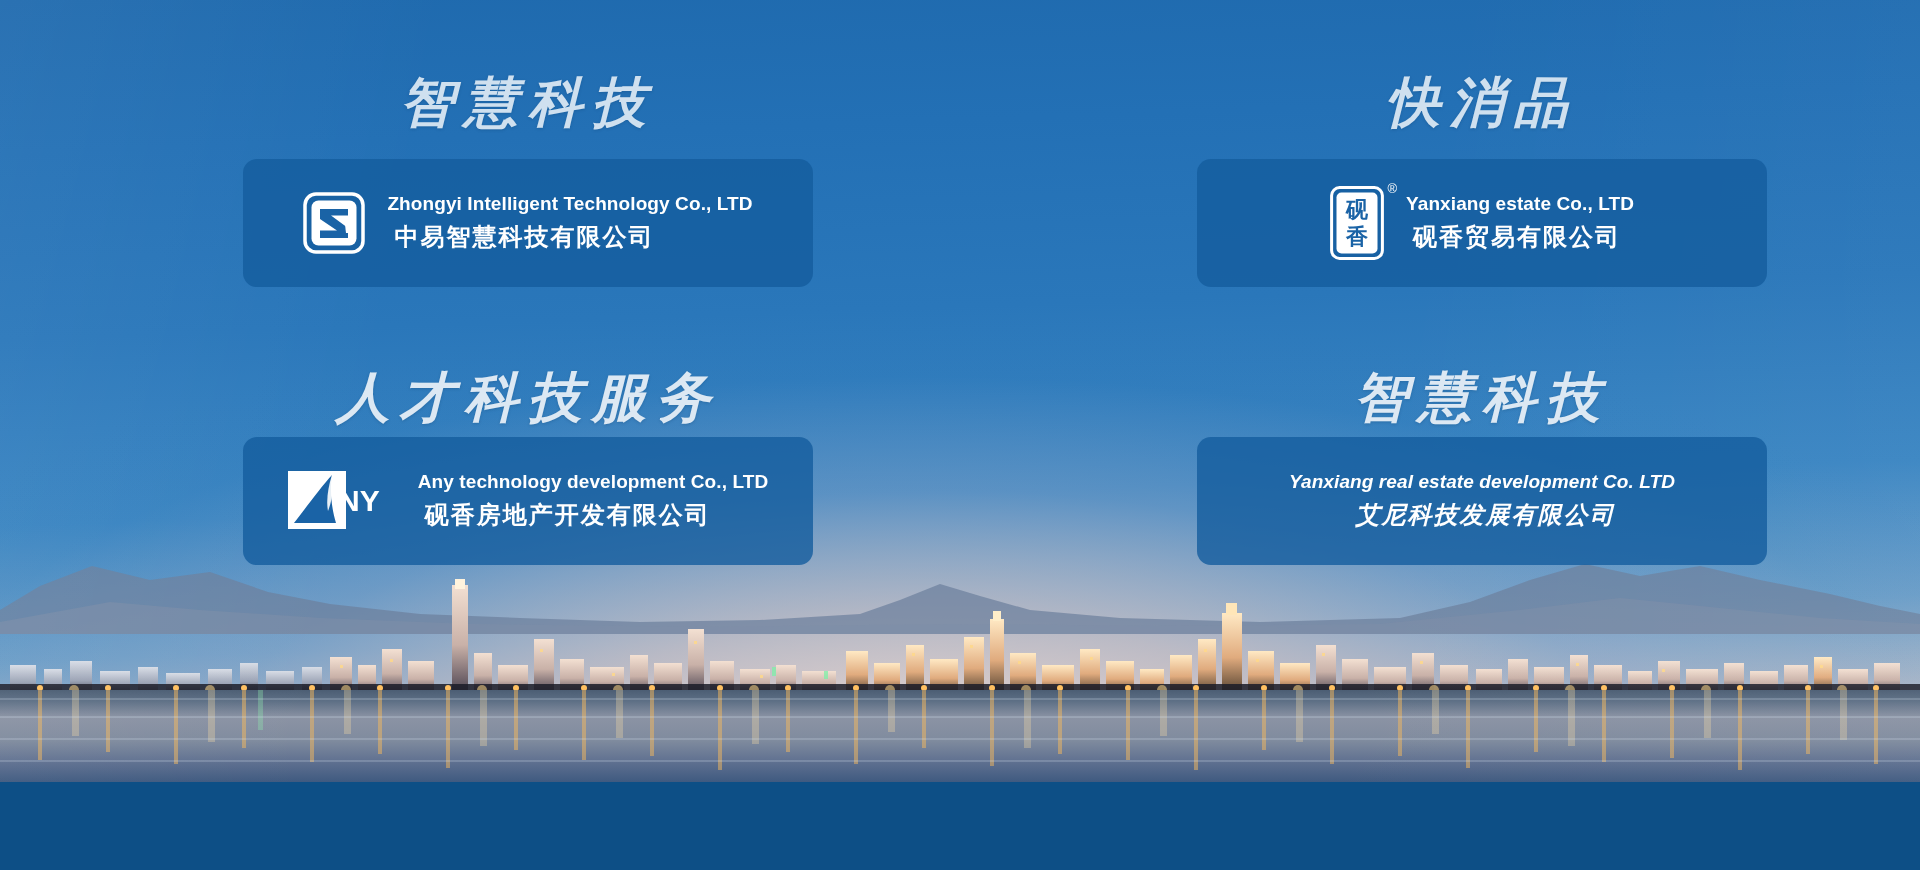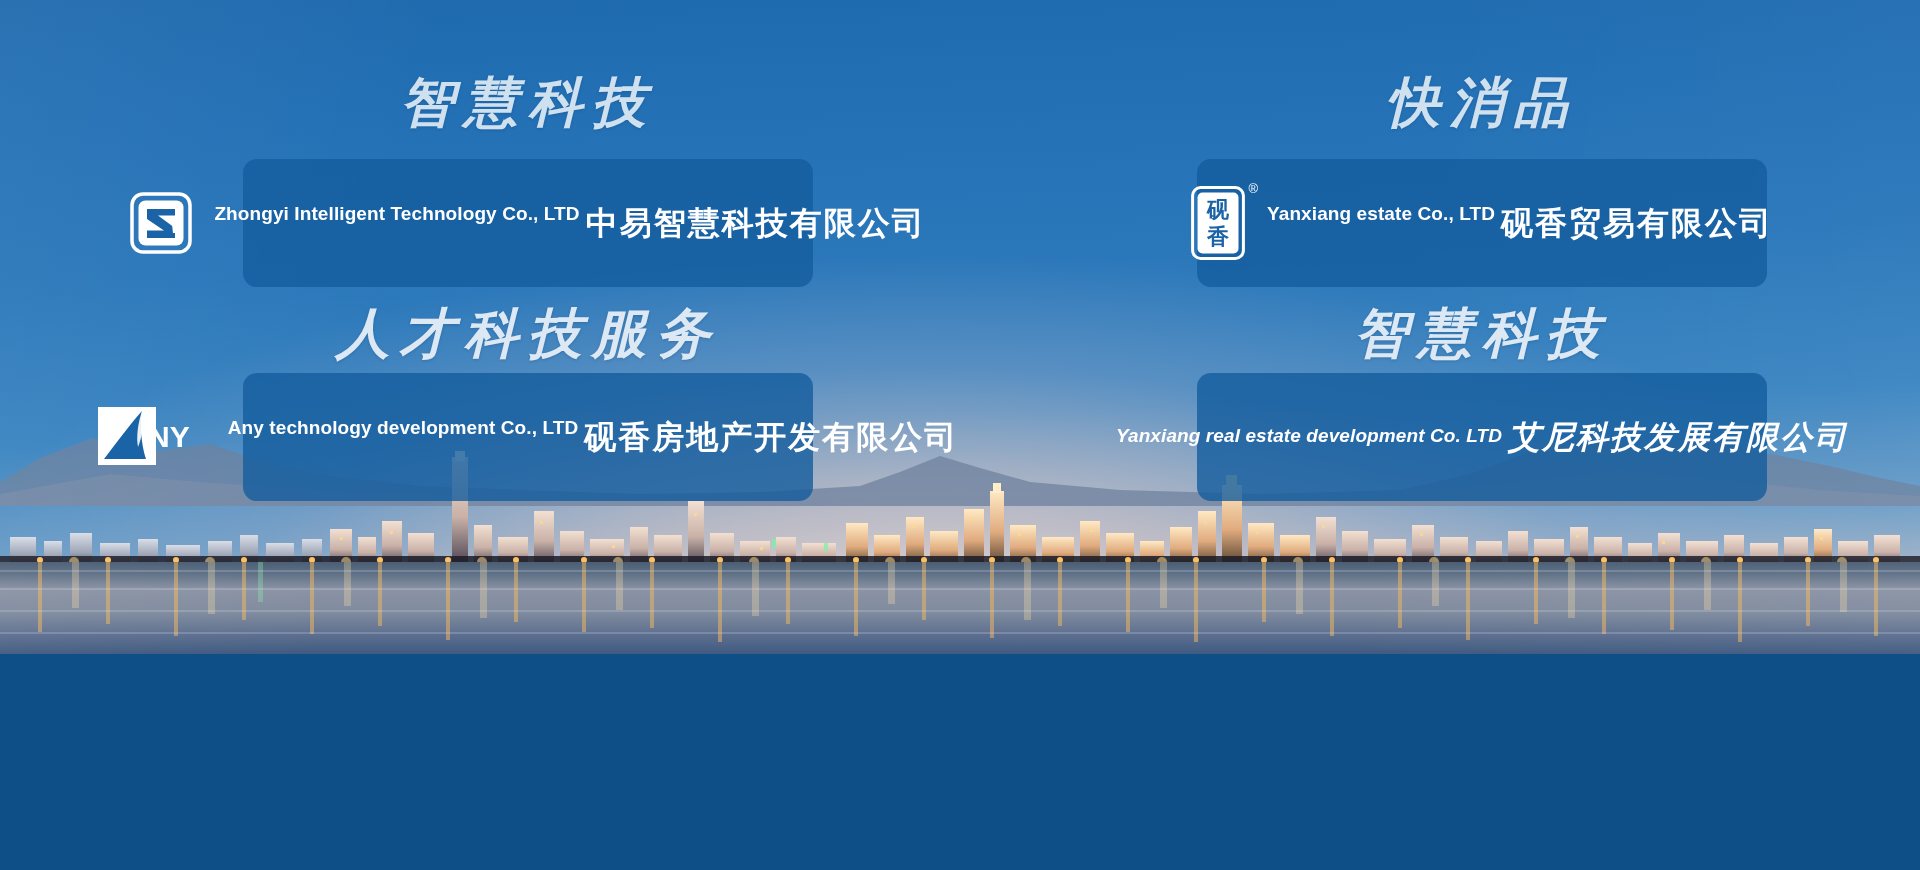--- a/index.html
+++ b/index.html
@@ -9,21 +9,21 @@
     background: #0d4f86;
   }
   body {
     font-family: "Liberation Sans", "DejaVu Sans", sans-serif;
   }
 
   
   .stage {
     position: relative;
     width: 1920px;
-    height: 654px;
+    height: 782px;
     overflow: hidden;
     background: #2370b5;
   }
 
   
   .bg-sky {
     position: absolute;
     inset: 0;
     background:
       radial-gradient(ellipse 1400px 520px at 48% 96%,
@@ -154,41 +154,42 @@
 
   .card-logo {
     flex: 0 0 auto;
     display: flex;
     align-items: center;
     justify-content: center;
   }
 
   .card-text {
     display: flex;
-    flex-direction: row;
+    flex-direction: column;
     justify-content: center;
     gap: 6px;
   }
   .card-text.centered { align-items: center; text-align: center; }
 
   .name-en {
     font-size: 19px;
     font-weight: 700;
     color: #ffffff;
     letter-spacing: 0.1px;
     line-height: 1.2;
     white-space: nowrap;
   }
   .name-cn {
-    font-size: 32px;
+    font-size: 24px;
     font-weight: 700;
     color: #ffffff;
     letter-spacing: 2px;
     line-height: 1.25;
     white-space: nowrap;
+    margin-left: 7px;
   }
 
   
   .seal-wrap { position: relative; }
   .reg-mark {
     position: absolute;
     top: -4px;
     right: -13px;
     font-size: 13px;
     color: #ffffff;

